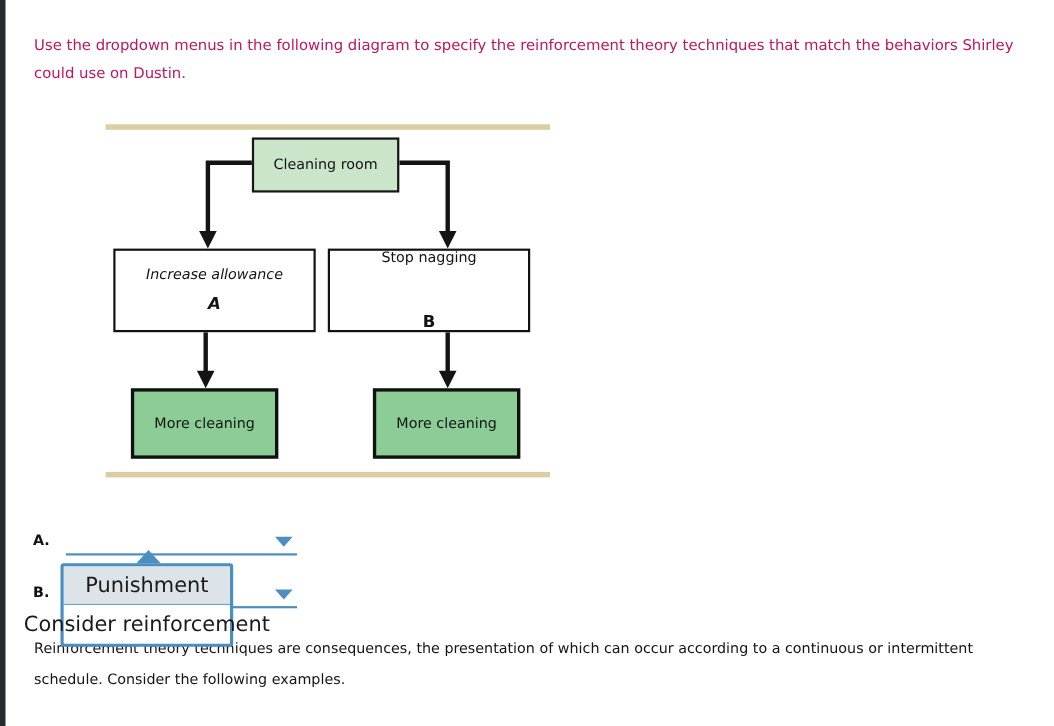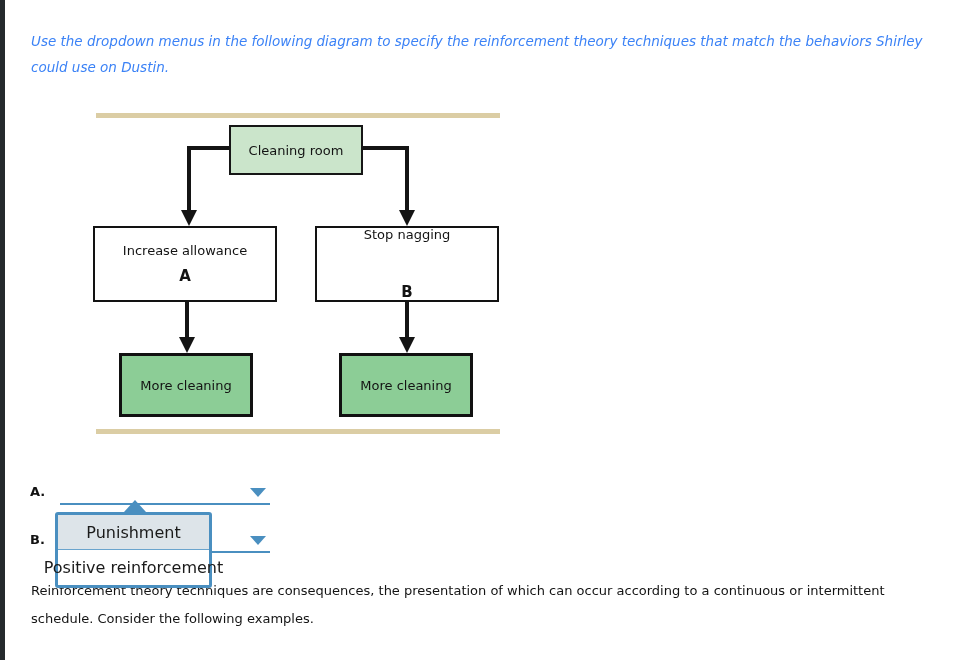--- a/index.html
+++ b/index.html
@@ -25,24 +25,23 @@
     height: 660px;
     background: #252a2d;
   }
 
   
   .prompt {
     position: absolute;
     left: 31px;
     top: 28px;
     width: 910px;
-    font-style: italic;
     font-size: 13.5px;
     line-height: 26px;
-    color: #3b82f6;
+    color: #be185d;
   }
 
   
   .diagram {
     position: absolute;
     left: 0;
     top: 100px;
     width: 520px;
     height: 345px;
     margin-left: 38px;
@@ -77,22 +76,22 @@
     background: #cbe5cb;
     border: 2px solid #161616;
   }
 
   .node-mid {
     background: #ffffff;
     border: 2.5px solid #121212;
     width: 184px;
     height: 76px;
   }
-  .node-mid-a { left: 55px; top: 126px; }
-  .node-mid-b { left: 277px; top: 126px; gap: 32px; }
+  .node-mid-a { left: 65px; top: 126px; font-style: italic; }
+  .node-mid-b { left: 260px; top: 126px; gap: 32px; }
   .node-mid .line1 { margin-bottom: 9px; }
   .node-mid .letter { font-weight: bold; font-size: 15px; }
 
   .node-leaf {
     background: #8ccd96;
     border: 3px solid #111111;
     width: 134px;
     height: 64px;
   }
   .node-leaf-a { left: 81px; top: 253px; }
@@ -169,21 +168,21 @@
     border-left: 11px solid transparent;
     border-right: 11px solid transparent;
     border-bottom: 12px solid #4a8fc0;
     z-index: 31;
   }
   .dd-option {
     height: 35px;
     display: flex;
     align-items: center;
     justify-content: center;
-    font-size: 16px;
+    font-size: 19px;
     color: #1a1a1a;
     border-bottom: 1px solid #6aa4cd;
     box-sizing: border-box;
     background: #ffffff;
     white-space: nowrap;
   }
   .dd-option:last-child { border-bottom: none; }
   .dd-option.selected { background: #dde4e9; }
 
   
@@ -262,16 +261,16 @@
   <div class="select-shell">
     <span class="select-value"></span>
     <span class="select-caret"></span>
   </div>
 </div>
 
 <div class="dropdown-pointer"></div>
 
 <div class="dropdown-popup">
   <div class="dd-option selected">Punishment</div>
-  <div class="dd-option">Positive reinforcement</div>
+  <div class="dd-option">Consider reinforcement</div>
 </div>
 
 <div class="body-text">Reinforcement theory techniques are consequences, the presentation of which can occur according to a continuous or intermittent schedule. Consider the following examples.</div>
 
 </body></html>

